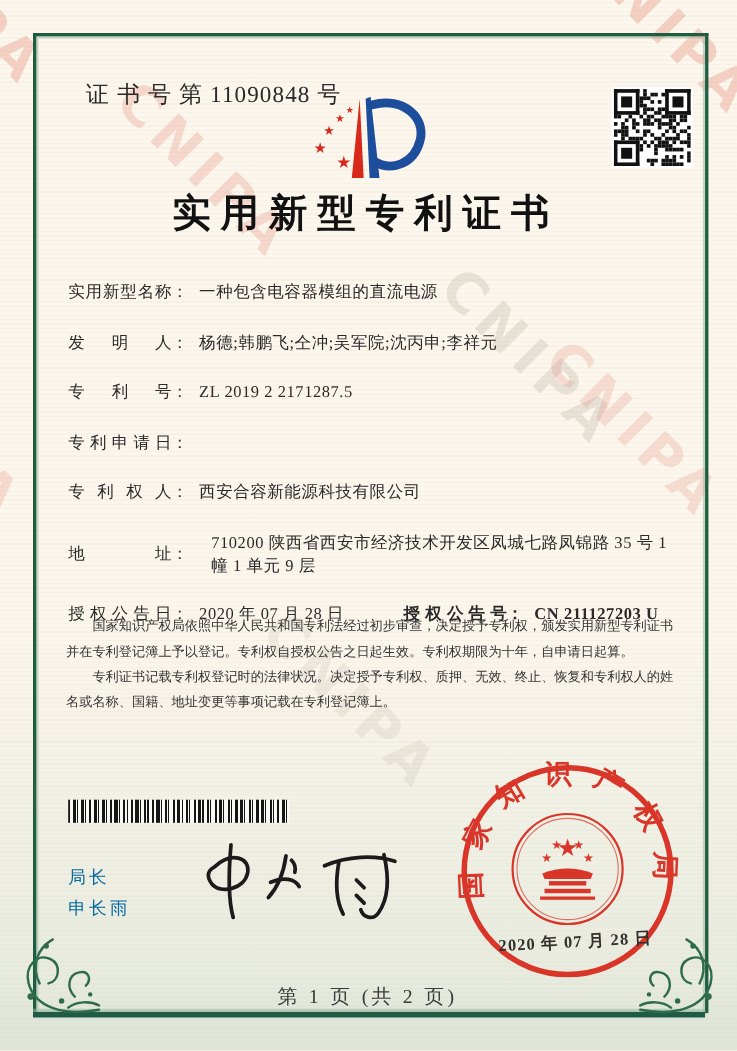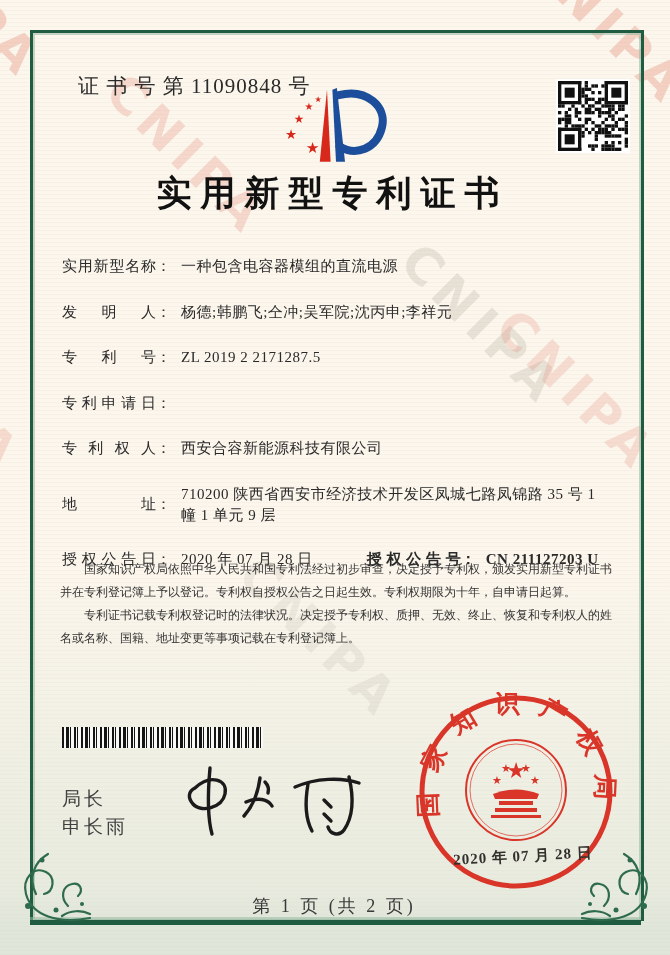--- a/index.html
+++ b/index.html
@@ -47,21 +47,21 @@
   .grant-row .pair2{margin-left:54px;display:flex;font-weight:bold;}
   .paras{position:absolute;left:60px;top:558px;width:552px;z-index:3;}
   .paras p{margin:0;font-size:12px;line-height:23px;text-align:justify;text-indent:2em;color:#333;}
   .barcode{
     position:absolute;left:62px;top:727px;width:201px;height:21px;z-index:3;
     background:repeating-linear-gradient(90deg,
       #151515 0 2px,#f8f8f5 2px 4px,#151515 4px 7px,#f8f8f5 7px 8px,
       #151515 8px 9px,#f8f8f5 9px 12px,#151515 12px 14px,#f8f8f5 14px 15px,
       #151515 15px 16px,#f8f8f5 16px 19px);
   }
-  .signer{position:absolute;left:62px;top:785px;z-index:3;font-size:19px;letter-spacing:3px;line-height:28px;color:#404040;}
+  .signer{position:absolute;left:62px;top:785px;z-index:3;font-size:16px;letter-spacing:3px;line-height:28px;color:#0369a1;}
   .signature{position:absolute;left:165px;top:760px;z-index:4;}
   .seal{position:absolute;left:410px;top:692px;z-index:3;opacity:0.93;}
   .seal-date{
     position:absolute;left:428px;top:847px;width:190px;text-align:center;z-index:5;
     font-size:15px;letter-spacing:1px;color:#33302c;transform:rotate(-3deg);font-weight:bold;
   }
   .footer{position:absolute;left:30px;top:894px;width:608px;text-align:center;z-index:3;font-size:18px;letter-spacing:3px;color:#3a3a3a;}
   .flourish{position:absolute;z-index:2;}
   .fl-left{left:16px;top:848px;}
   .fl-right{left:574px;top:848px;transform:scaleX(-1);}
@@ -310,21 +310,21 @@
       <span class="colon">：</span>
   </div>
   <div class="frow">
     <span class="lbl">专利权人</span>
       <span class="colon">：</span>
     <span class="val">西安合容新能源科技有限公司</span>
   </div>
   <div class="frow" style="margin-bottom:23px;align-items:center;">
     <span class="lbl">地址</span>
       <span class="colon">：</span>
-    <span class="val" style="max-width:430px;">710200 陕西省西安市经济技术开发区凤城七路凤锦路 35 号 1 幢 1 单元 9 层</span>
+    <span class="val" style="max-width:430px;margin-left:11px;">710200 陕西省西安市经济技术开发区凤城七路凤锦路 35 号 1 幢 1 单元 9 层</span>
   </div>
   <div class="frow grant-row">
     <span class="lbl">授权公告日</span>
       <span class="colon">：</span>
     <span class="val">2020 年 07 月 28 日</span>
     <span class="pair2">
       <span class="lbl">授权公告号</span>
         <span class="colon">：</span>
       <span class="val">CN 211127203 U</span>
     </span>

